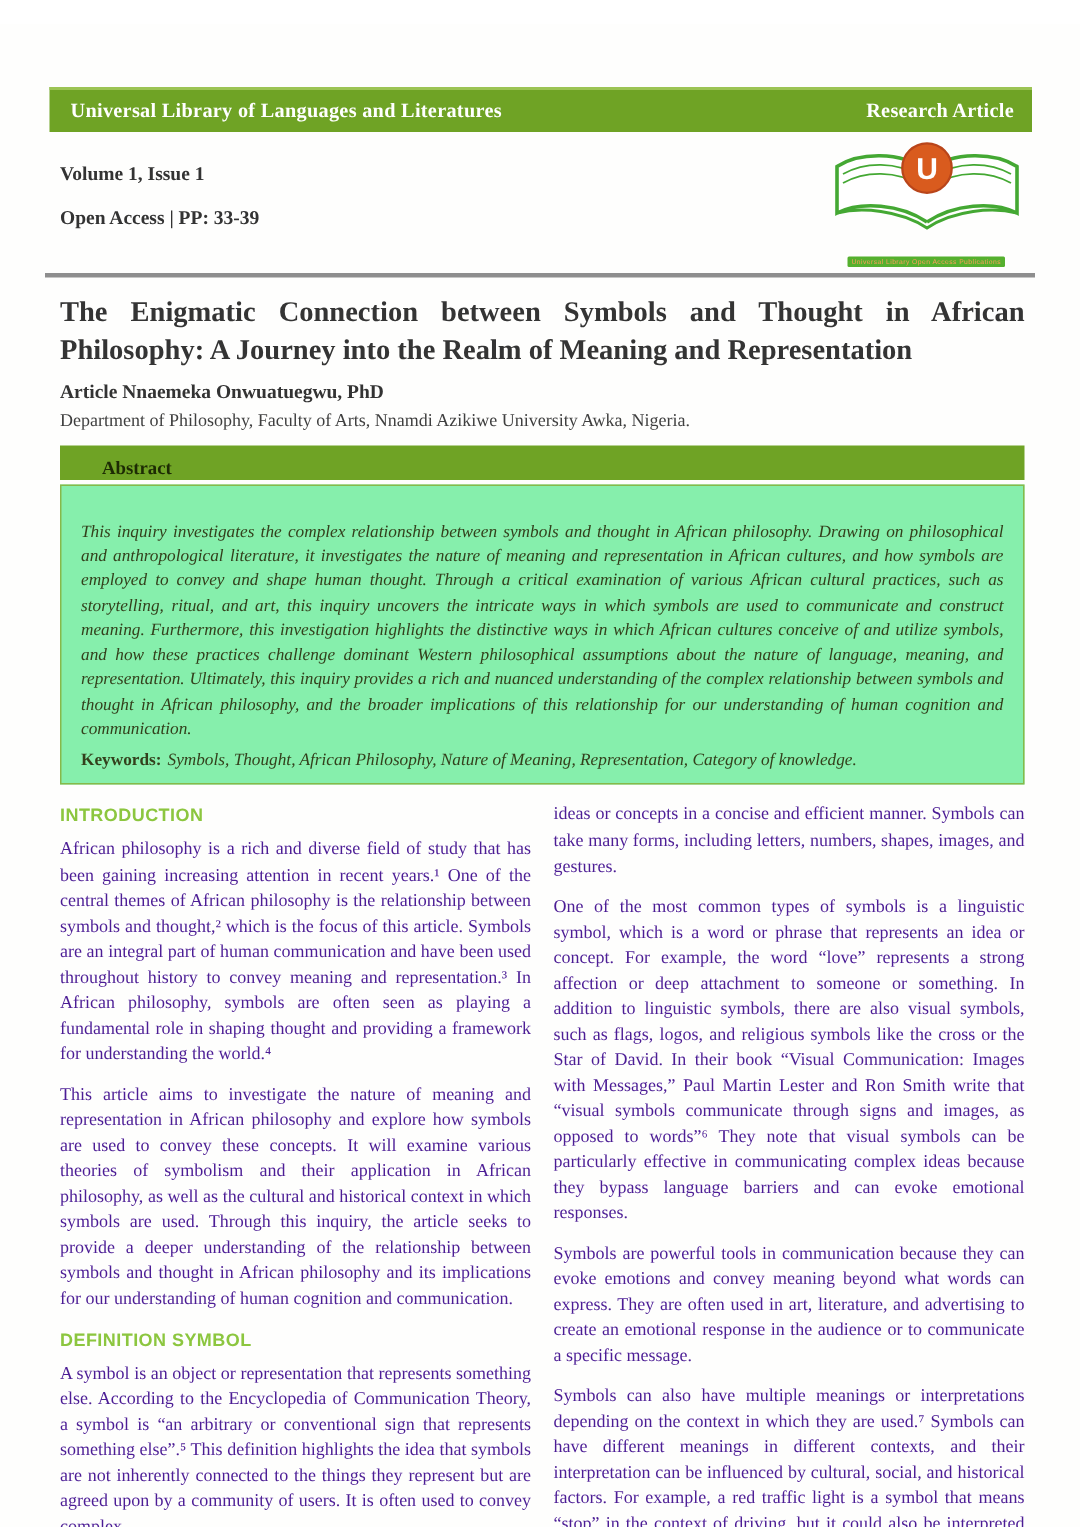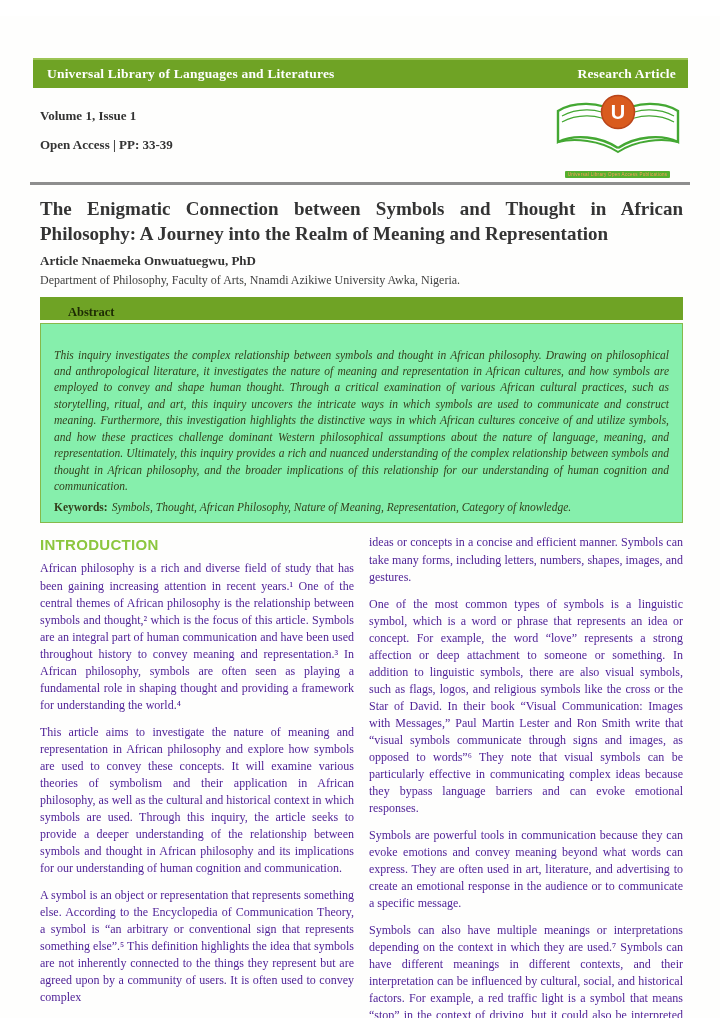--- a/index.html
+++ b/index.html
@@ -117,21 +117,21 @@
   
   .columns {
     margin-top: 11px;
     display: flex;
     gap: 15px;
   }
   .col { flex: 1 1 0; }
   .sec-heading {
     font-family: "Liberation Sans", sans-serif;
     font-weight: bold;
-    font-size: 15px;
+    font-size: 12px;
     letter-spacing: 0.3px;
     color: #8cc63f;
     margin: 12px 0 7px 0;
   }
   .col .sec-heading:first-child { margin-top: 2px; }
   .body-p {
     font-size: 12px;
     line-height: 1.42;
     text-align: justify;
     margin: 0 0 10px 0;
@@ -230,20 +230,21 @@
       <div class="keywords-line">
         <span class="kw-label">Keywords:</span><span class="kw-text">Symbols, Thought, African Philosophy, Nature of Meaning, Representation, Category of knowledge.</span>
       </div>
     </div>
 
     <div class="columns">
       <div class="col">
         <div class="sec-heading">INTRODUCTION</div>
         <p class="body-p">African philosophy is a rich and diverse field of study that has been gaining increasing attention in recent years.¹ One of the central themes of African philosophy is the relationship between symbols and thought,² which is the focus of this article. Symbols are an integral part of human communication and have been used throughout history to convey meaning and representation.³ In African philosophy, symbols are often seen as playing a fundamental role in shaping thought and providing a framework for understanding the world.⁴</p>
         <p class="body-p">This article aims to investigate the nature of meaning and representation in African philosophy and explore how symbols are used to convey these concepts. It will examine various theories of symbolism and their application in African philosophy, as well as the cultural and historical context in which symbols are used. Through this inquiry, the article seeks to provide a deeper understanding of the relationship between symbols and thought in African philosophy and its implications for our understanding of human cognition and communication.</p>
+        <div class="sec-heading">DEFINITION SYMBOL</div>
         <p class="body-p">A symbol is an object or representation that represents something else. According to the Encyclopedia of Communication Theory, a symbol is “an arbitrary or conventional sign that represents something else”.⁵ This definition highlights the idea that symbols are not inherently connected to the things they represent but are agreed upon by a community of users. It is often used to convey complex</p>
       </div>
       <div class="col">
         <p class="body-p">ideas or concepts in a concise and efficient manner. Symbols can take many forms, including letters, numbers, shapes, images, and gestures.</p>
         <p class="body-p">One of the most common types of symbols is a linguistic symbol, which is a word or phrase that represents an idea or concept. For example, the word “love” represents a strong affection or deep attachment to someone or something. In addition to linguistic symbols, there are also visual symbols, such as flags, logos, and religious symbols like the cross or the Star of David. In their book “Visual Communication: Images with Messages,” Paul Martin Lester and Ron Smith write that “visual symbols communicate through signs and images, as opposed to words”⁶ They note that visual symbols can be particularly effective in communicating complex ideas because they bypass language barriers and can evoke emotional responses.</p>
         <p class="body-p">Symbols are powerful tools in communication because they can evoke emotions and convey meaning beyond what words can express. They are often used in art, literature, and advertising to create an emotional response in the audience or to communicate a specific message.</p>
         <p class="body-p">Symbols can also have multiple meanings or interpretations depending on the context in which they are used.⁷ Symbols can have different meanings in different contexts, and their interpretation can be influenced by cultural, social, and historical factors. For example, a red traffic light is a symbol that means “stop” in the context of driving, but it could also be interpreted as a symbol of danger or caution in other contexts.</p>
       </div>
     </div>
   </div>

